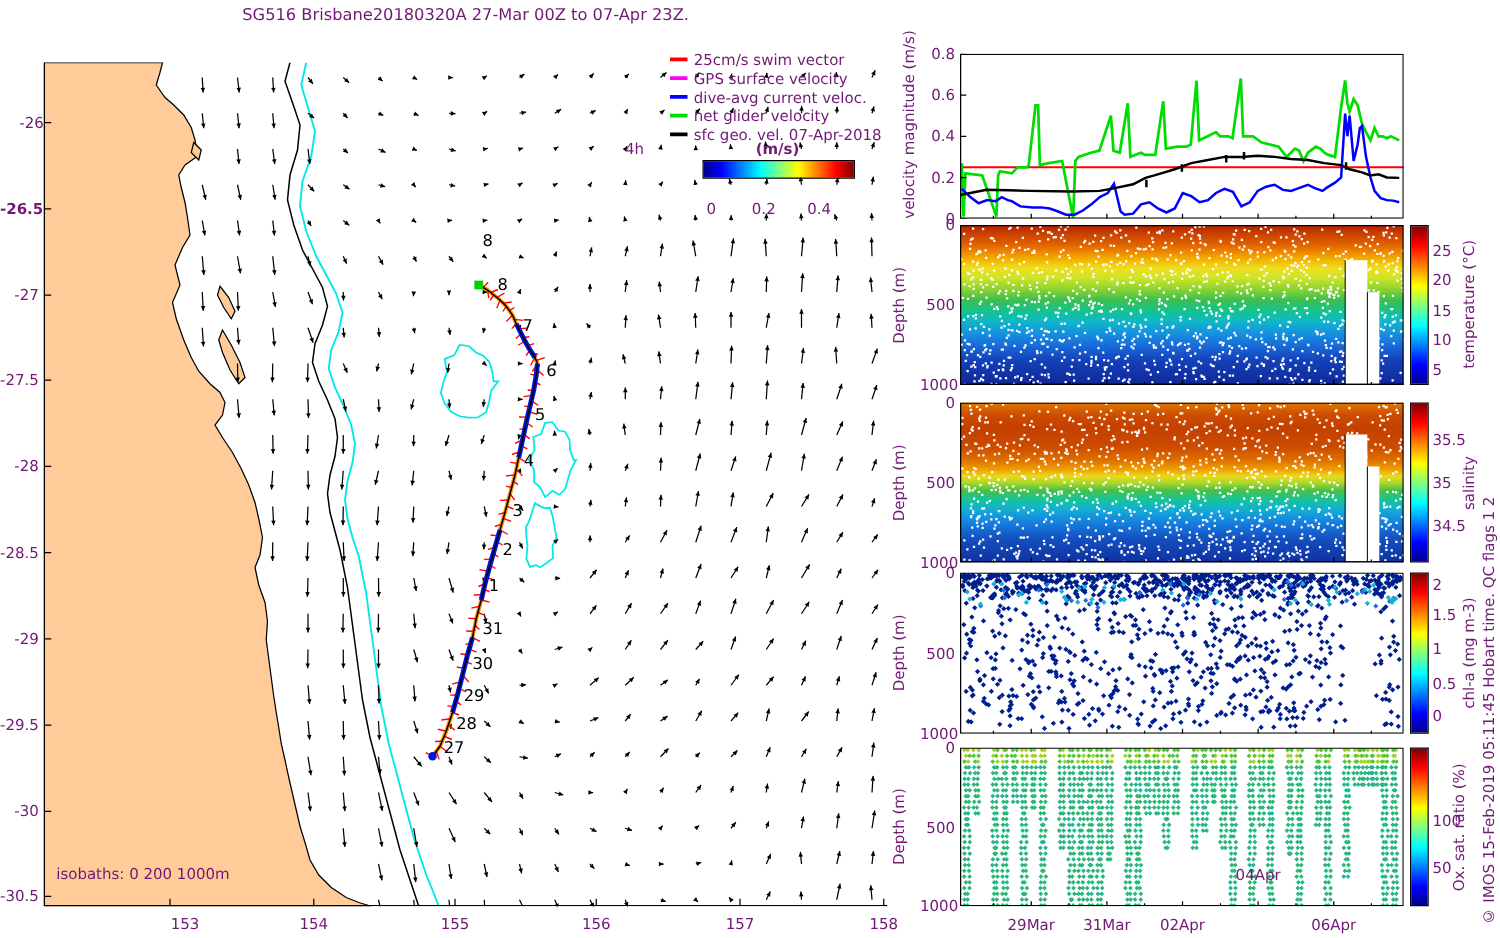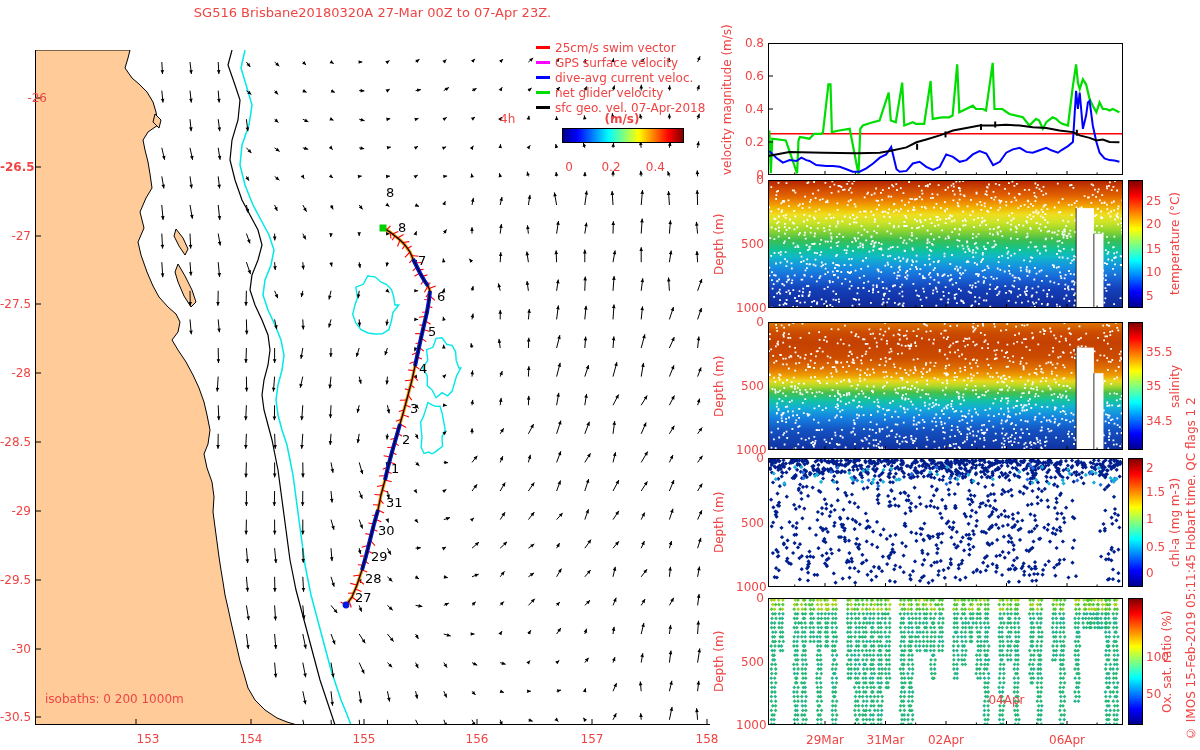--- a/index.html
+++ b/index.html
@@ -1,17 +1,17 @@
 <!DOCTYPE html>
 <html><head>
 <meta charset="utf-8">
 <style>
   html,body{margin:0;padding:0;background:#fff;}
   #app{position:relative;width:1200px;height:750px;background:#fff;overflow:hidden;
-       font-family:"DejaVu Sans","Liberation Sans",sans-serif;color:#ef4444;}
+       font-family:"DejaVu Sans","Liberation Sans",sans-serif;color:#701a75;}
   .abs{position:absolute;}
   .ttl{font-size:13px;text-align:center;white-space:nowrap;}
   .sub{font-size:12px;white-space:nowrap;}
   .tick{font-size:12px;white-space:nowrap;}
   .vlab{font-size:12px;white-space:nowrap;writing-mode:vertical-rl;transform:rotate(180deg);}
   .legend-item{display:flex;align-items:center;height:15px;font-size:12px;white-space:nowrap;}
   .legend-dash{display:inline-block;width:14px;height:3px;margin-right:5px;flex:0 0 14px;}
   .cbar-h{height:13px;border:1px solid #000;
     background:linear-gradient(to right,#00008f,#0000ff 12%,#00ffff 38%,#ffff00 63%,#ff0000 88%,#800000);}
   .cbar-v{width:13px;border:1px solid #000;
@@ -274,21 +274,21 @@
 
   <div class="abs vlab" style="left:1184px;top:80px;height:660px;text-align:left;">© IMOS 15-Feb-2019 05:11:45 Hobart time. QC flags 1 2</div>
 
   <div id="gen-labels"></div>
 <div class="abs tick" style="position:absolute;left:121px;top:732px;width:30px;text-align:center;margin-left:12px;">153</div>
     <div class="abs tick" style="position:absolute;left:236px;top:732px;width:30px;text-align:center;">154</div>
     <div class="abs tick" style="position:absolute;left:349px;top:732px;width:30px;text-align:center;">155</div>
     <div class="abs tick" style="position:absolute;left:462px;top:732px;width:30px;text-align:center;">156</div>
     <div class="abs tick" style="position:absolute;left:577px;top:732px;width:30px;text-align:center;">157</div>
     <div class="abs tick" style="position:absolute;left:692px;top:732px;width:30px;text-align:center;">158</div>
-    <div class="abs tick" style="position:absolute;left:16px;top:91px;width:31px;text-align:right;">-26</div>
+    <div class="abs tick" style="position:absolute;left:4px;top:91px;width:31px;text-align:right;">-26</div>
     <div class="abs tick" style="position:absolute;left:0px;top:160px;width:31px;text-align:right;font-weight:bold;">-26.5</div>
     <div class="abs tick" style="position:absolute;left:0px;top:229px;width:31px;text-align:right;">-27</div>
     <div class="abs tick" style="position:absolute;left:0px;top:297px;width:31px;text-align:right;">-27.5</div>
     <div class="abs tick" style="position:absolute;left:0px;top:366px;width:31px;text-align:right;">-28</div>
     <div class="abs tick" style="position:absolute;left:0px;top:435px;width:31px;text-align:right;">-28.5</div>
     <div class="abs tick" style="position:absolute;left:0px;top:504px;width:31px;text-align:right;">-29</div>
     <div class="abs tick" style="position:absolute;left:0px;top:573px;width:31px;text-align:right;">-29.5</div>
     <div class="abs tick" style="position:absolute;left:0px;top:642px;width:31px;text-align:right;">-30</div>
     <div class="abs tick" style="position:absolute;left:0px;top:710px;width:31px;text-align:right;">-30.5</div>
     <div class="abs tick" style="position:absolute;left:556px;top:160px;width:26px;text-align:center;">0</div>

